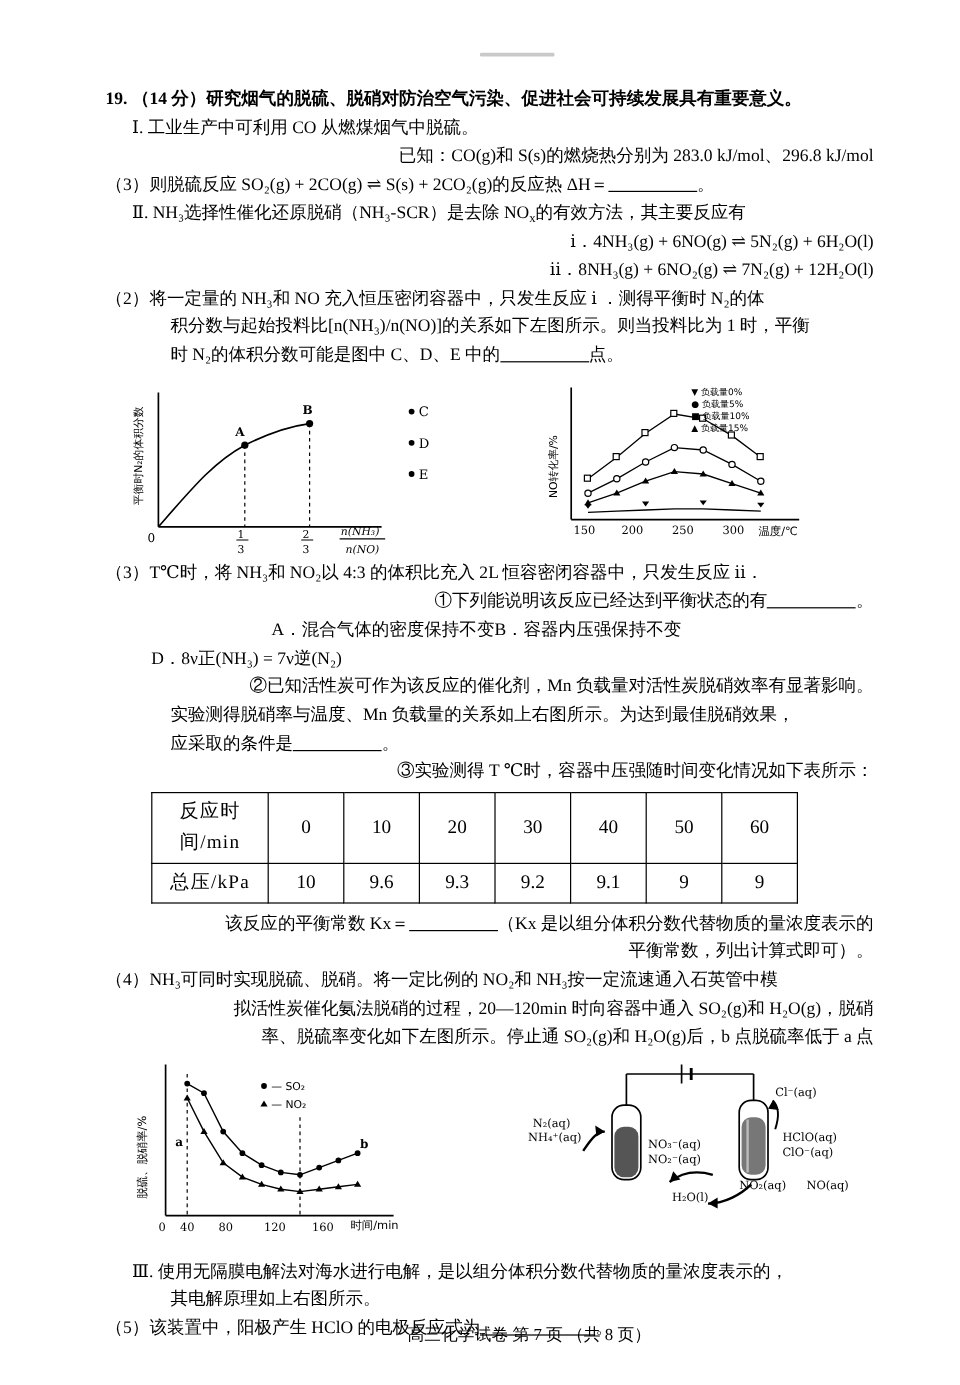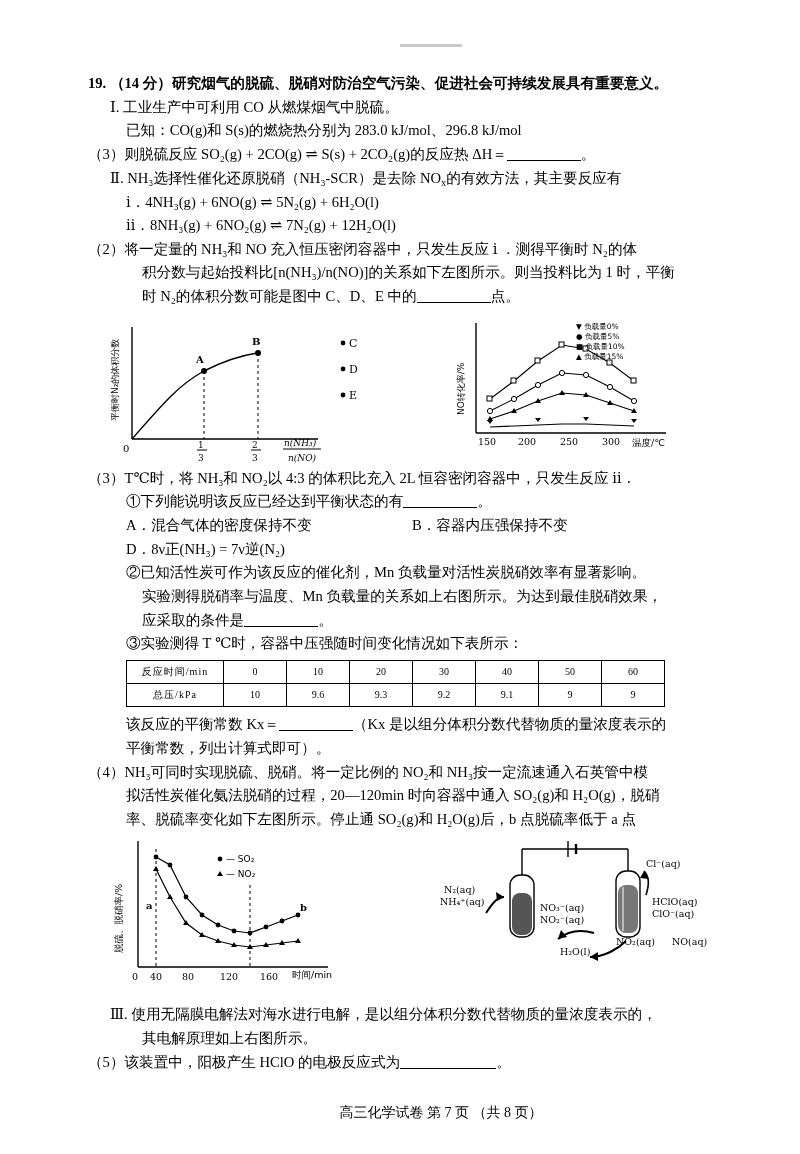--- a/index.html
+++ b/index.html
@@ -7,27 +7,27 @@
     width:800px;height:1154px;background:#fff;
     font-family:"Liberation Serif","DejaVu Serif",serif;
     color:#000;position:relative;overflow:hidden;
   }
   .page{position:relative;width:800px;height:1154px;padding:0;}
   .topline{position:absolute;left:400px;top:44px;width:62px;height:3px;background:#c9c9c9;border-radius:1px;}
   .content{position:absolute;left:88px;top:72px;width:640px;}
   .q{font-size:14.6px;line-height:1.62;}
   .bold{font-weight:bold;}
   .indent1{padding-left:22px;}
-  .indent2{padding-left:38px;}
+  .indent2{padding-left:38px;text-align:right;}
   .indent3{padding-left:54px;}
   .row{display:block;}
   sub{font-size:0.72em;vertical-align:-0.28em;}
   .blank{display:inline-block;border-bottom:1px solid #000;width:74px;height:0.95em;vertical-align:-2px;}
   .blank.lg{width:96px;}
-  table.press{border-collapse:collapse;font-size:10px;margin-top:4px;}
+  table.press{border-collapse:collapse;font-size:16px;margin-top:4px;}
   table.press td{border:1px solid #000;padding:3px 0;text-align:center;width:62px;font-family:"Liberation Serif",serif;}
   table.press td.first{width:96px;letter-spacing:1px;}
   .footer{position:absolute;left:0;top:1104px;width:800px;text-align:center;font-size:14px;font-weight:normal;padding-left:41px;}
 </style>
 </head>
 <body>
 
 <div class="page">
 
   <div class="topline"></div>

